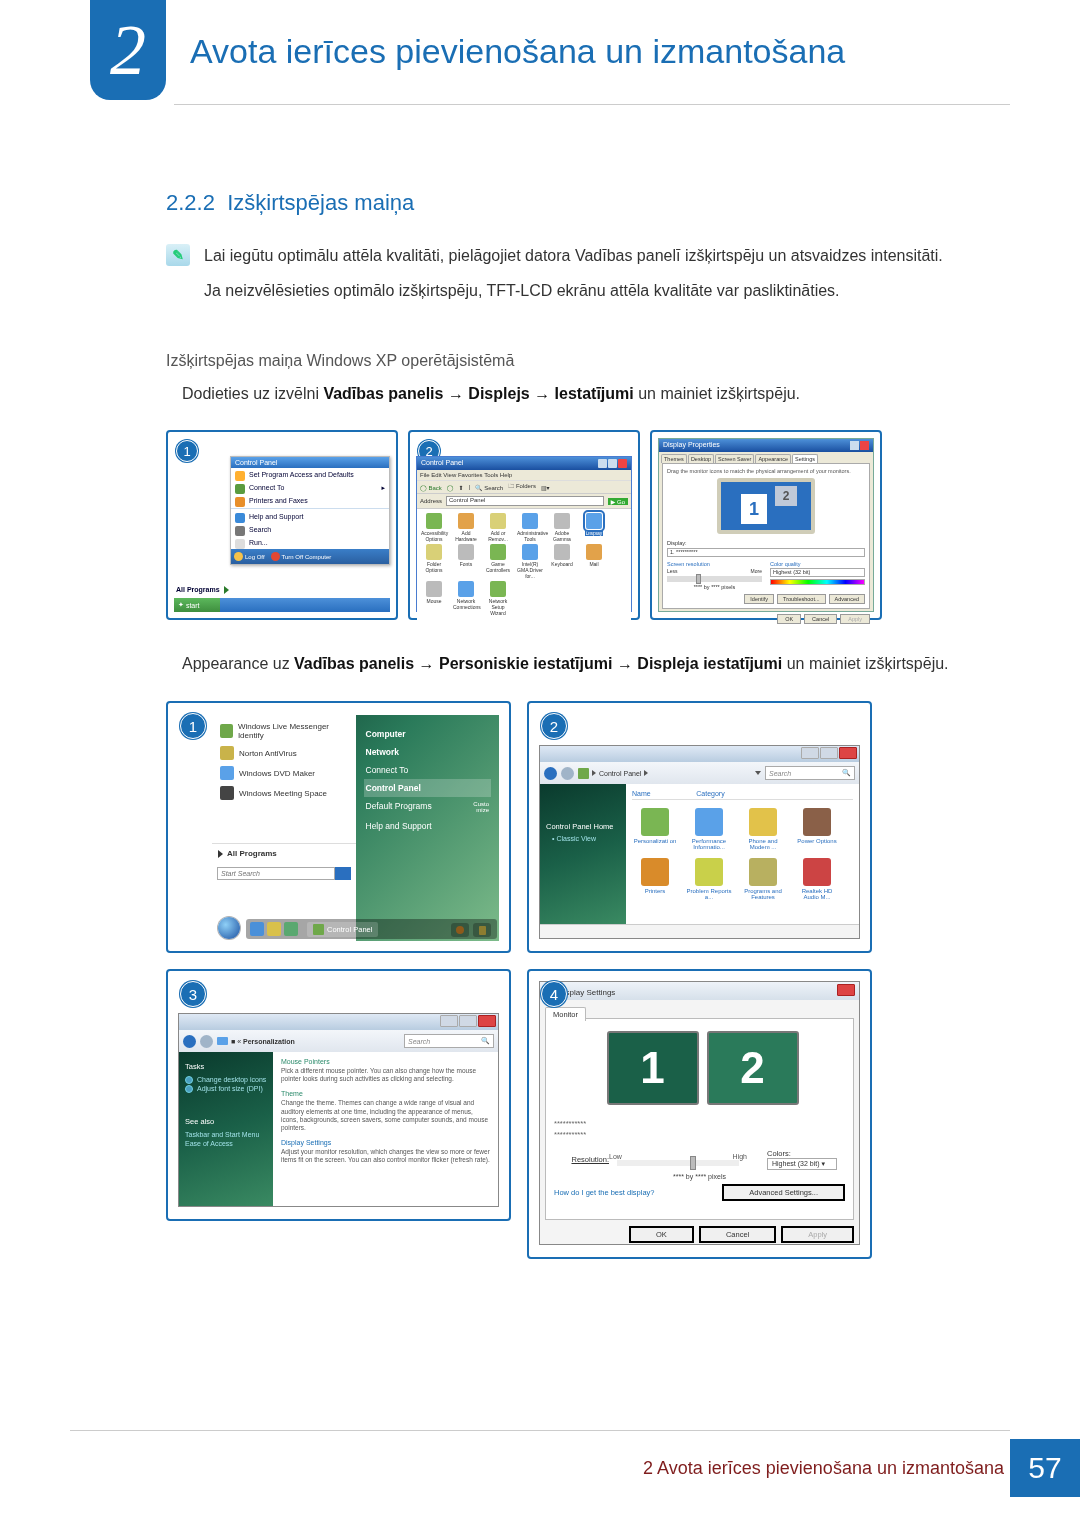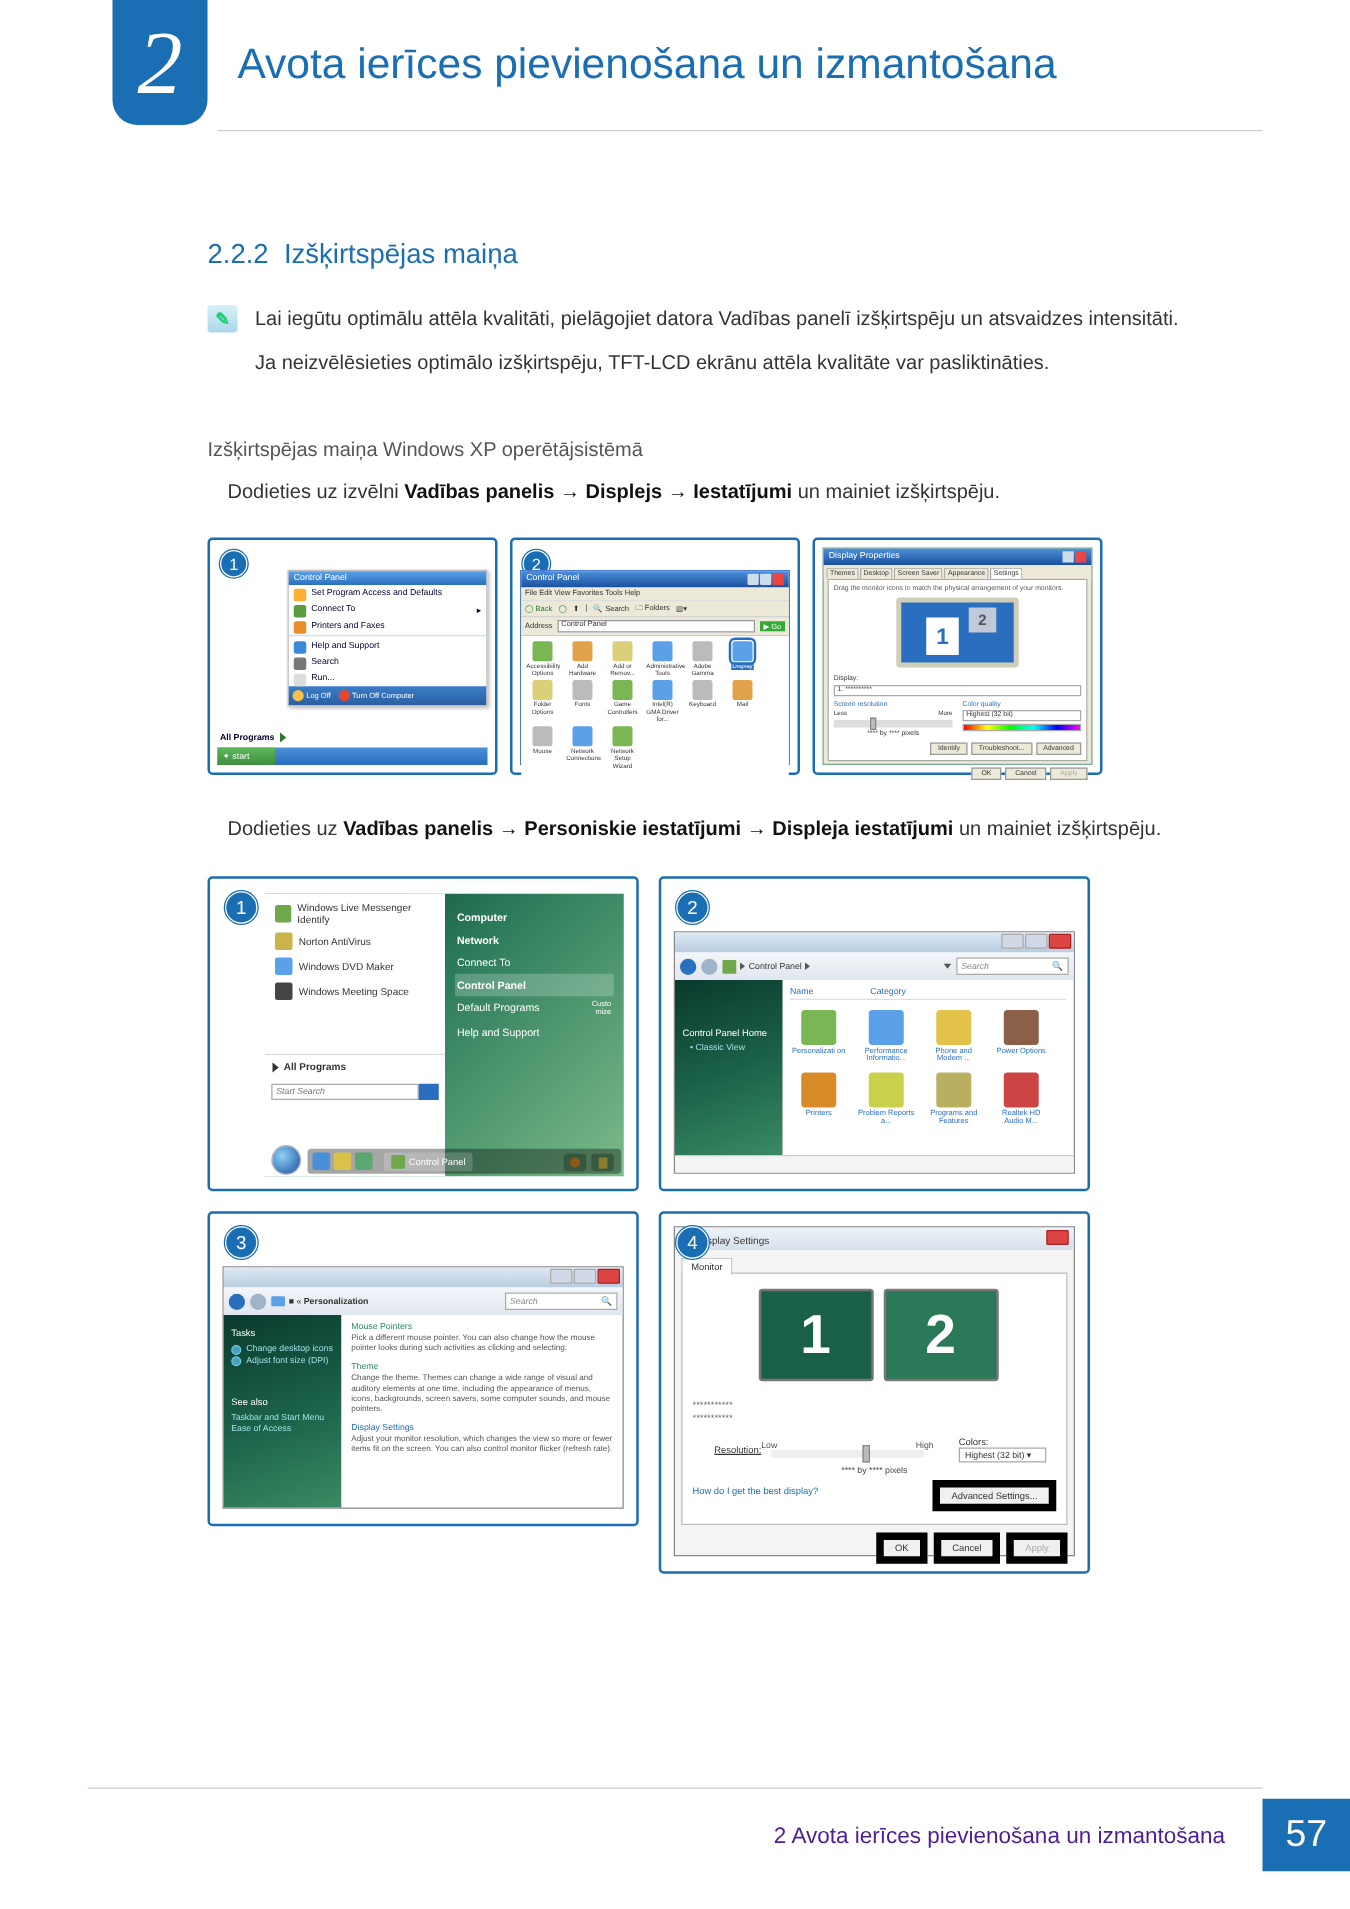--- a/index.html
+++ b/index.html
@@ -247,29 +247,29 @@
   .v4-rl{width:55px;text-align:right;}
   .v4-slider{flex:1;position:relative;height:6px;background:#eee;margin:0 8px;}
   .v4-slider .knob{position:absolute;left:60%;top:-4px;width:6px;height:14px;background:#bbb;border:1px solid #888;}
   .v4-lab{font-size:7px;color:#555;}
   .v4-rr{width:78px;}
   .v4-select{display:inline-block;background:#fff;border:1px solid #aaa;padding:1px 4px;font-size:7px;min-width:70px;}
   .v4-by{text-align:center;font-size:7px;margin-top:3px;color:#444;}
   .v4-link{color:#1a6eb4;font-size:7.5px;margin-top:8px;display:inline-block;}
   .v4-adv{float:right;margin-top:4px;}
   .v4-foot{display:flex;gap:5px;justify-content:flex-end;padding:2px 5px;}
-  .btns{background:#f0f0f0;border:6px solid #000000;font-size:7.5px;padding:2px 9px;}
+  .btns{background:#f0f0f0;border:2px solid #000000;font-size:7.5px;padding:2px 25px;}
 
   
   .doc-foot{
     position:absolute; bottom:30px; left:0; right:0;
     display:flex; justify-content:flex-end; align-items:center;
     padding-right:0;
   }
-  .doc-foot-text{color:#4c1d95;font-size:18px;margin-right:30px;}
+  .doc-foot-text{color:#7f1d1d;font-size:18px;margin-right:6px;}
   .pg{background:#1a6eb4;color:#fff;width:70px;height:58px;display:flex;align-items:center;justify-content:center;font-size:30px;font-weight:500;}
   .foot-rule{position:absolute;bottom:96px;left:70px;right:70px;border-top:1px solid #ccc;}
 </style>
 </head>
 <body>
 
 <div class="page">
   <div class="chapter-badge">
     <span>2</span>
   </div>
@@ -428,21 +428,21 @@
           <div class="dp-foot">
             <div class="dp-btn">OK</div>
             <div class="dp-btn">Cancel</div>
             <div class="dp-btn" style="color:#aaa">Apply</div>
           </div>
         </div>
       </div>
     </div>
 
     <div class="body-line">
-      <span>Dodieties uz </span><b>Vadības panelis</b><b> → </b><b>Personiskie iestatījumi</b><b> → </b><b>Displeja iestatījumi</b><span> un mainiet izšķirtspēju.</span>
+      <span>Appearance uz </span><b>Vadības panelis</b><b> → </b><b>Personiskie iestatījumi</b><b> → </b><b>Displeja iestatījumi</b><span> un mainiet izšķirtspēju.</span>
     </div>
 
     <div class="vista-grid">
 
       <div class="vbox">
         <div class="vbadge">1</div>
         <div class="v1-bg">
           <div class="v1-left">
             <div class="v1-items">
               <div class="v1-item">

